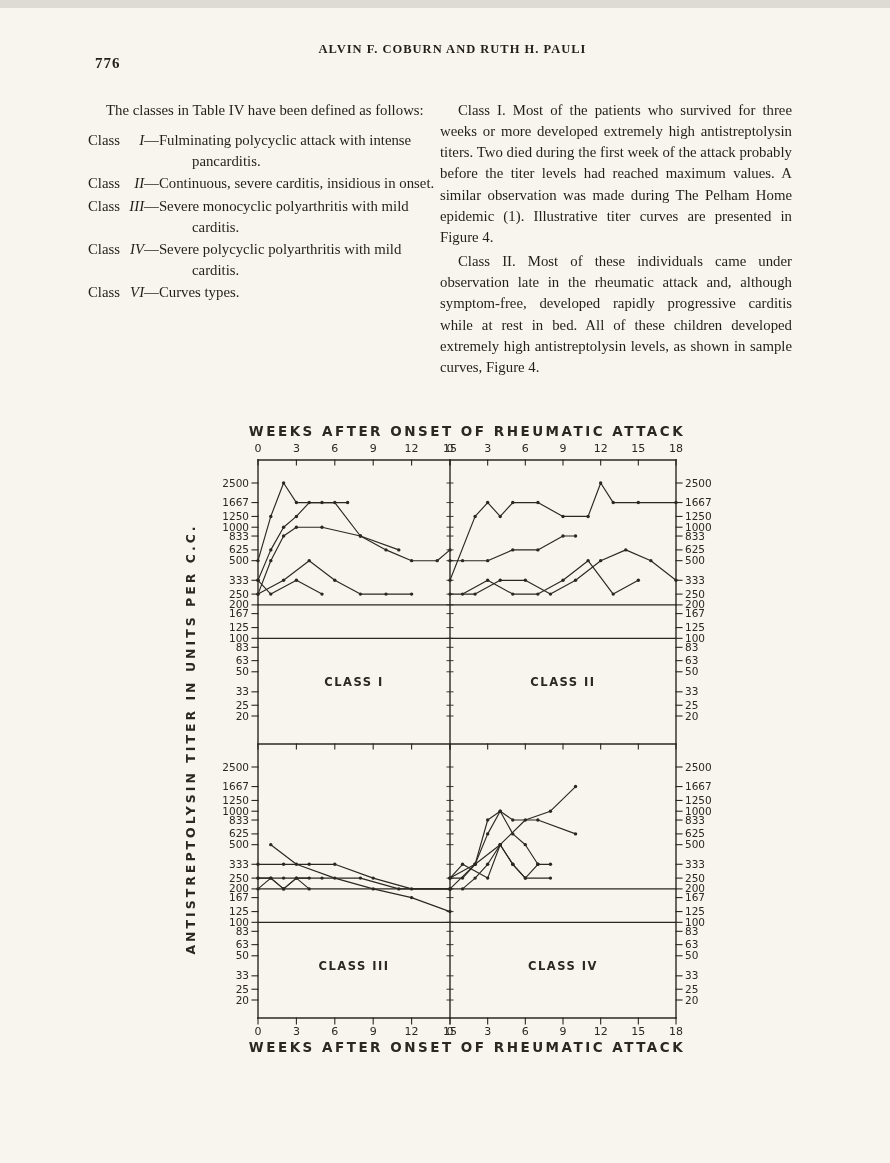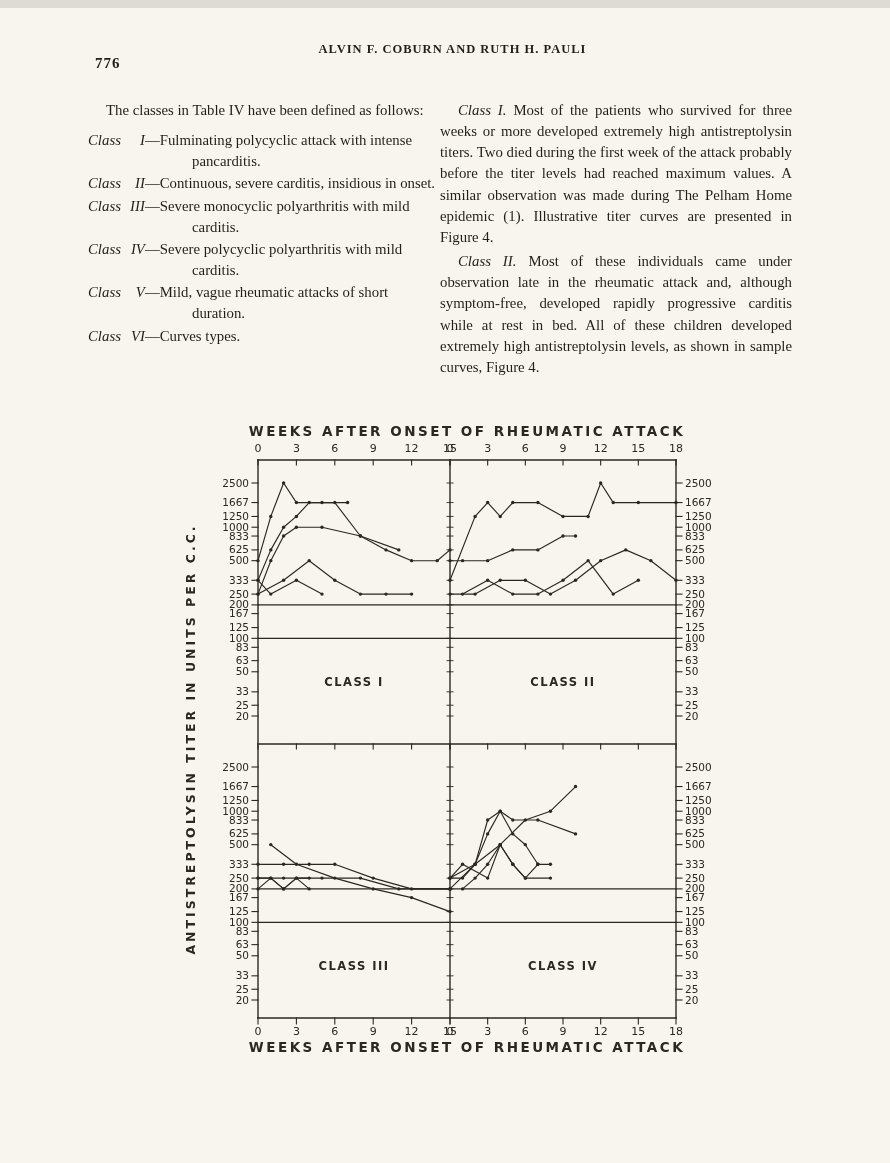--- a/index.html
+++ b/index.html
@@ -10,24 +10,24 @@
     overflow:hidden;
     padding-left:15px;
   }
   .pagenum{position:absolute;left:95px;top:47px;font-size:15px;font-weight:bold;letter-spacing:1px;}
   .running-head{position:absolute;left:0;right:0;top:34px;text-align:center;font-size:12.5px;font-weight:bold;letter-spacing:1px;}
   .columns{position:absolute;left:88px;top:92px;width:728px;display:flex;}
   .col{width:352px;font-size:14.8px;line-height:1.43;text-align:justify;}
   .intro{margin:0;text-indent:18px;}
   .class-list{margin-top:9px;}
   .ci{padding-left:104px;text-indent:-104px;margin:0 0 1px 0;text-align:left;}
-  .cw{font-style:italic;}
+  .cw{}
   .cn{font-style:italic;display:inline-block;width:24px;text-align:right;}
   .rc{margin:0 0 3px 0;text-indent:18px;}
-  .rc .lead{font-style:italic;}
+  .rc .lead{}
   .figure{position:absolute;left:165px;top:416px;width:640px;height:640px;}
   #figure-svg text{font-family:"DejaVu Sans", sans-serif;}
   .caption{position:absolute;left:80px;width:730px;top:1070px;text-align:center;
     font-size:12.3px;font-variant:small-caps;letter-spacing:0.4px;}
   .caption .l2{margin-top:2px;}
 </style>
 </head>
 <body>
 
 <div class="page">
@@ -36,21 +36,20 @@
   <div class="running-head">ALVIN F. COBURN AND RUTH H. PAULI</div>
 
   <div class="columns">
     <div class="col">
       <p class="intro">The classes in Table IV have been defined as follows:</p>
       <div class="class-list">
         <div class="ci"><span class="ct"><span class="cw">Class</span><span class="cn">I</span></span><span class="cd">—Fulminating polycyclic attack with intense pancarditis.</span></div>
         <div class="ci"><span class="ct"><span class="cw">Class</span><span class="cn">II</span></span><span class="cd">—Continuous, severe carditis, insidious in onset.</span></div>
         <div class="ci"><span class="ct"><span class="cw">Class</span><span class="cn">III</span></span><span class="cd">—Severe monocyclic polyarthritis with mild carditis.</span></div>
         <div class="ci"><span class="ct"><span class="cw">Class</span><span class="cn">IV</span></span><span class="cd">—Severe polycyclic polyarthritis with mild carditis.</span></div>
-        <div class="ci"><span class="ct"><span class="cw">Class</span><span class="cn">V</span></span><span class="cd">—Mild, vague rheumatic attacks of short duration.</span></div>
         <div class="ci"><span class="ct"><span class="cw">Class</span><span class="cn">VI</span></span><span class="cd">—Curves types.</span></div>
       </div>
     </div>
     <div class="col">
       <p class="rc"><span class="lead">Class I.</span> <span>Most of the patients who survived for three weeks or more developed extremely high antistreptolysin titers. Two died during the first week of the attack probably before the titer levels had reached maximum values. A similar observation was made during The Pelham Home epidemic (1). Illustrative titer curves are presented in Figure 4.</span></p>
       <p class="rc"><span class="lead">Class II.</span> <span>Most of these individuals came under observation late in the rheumatic attack and, although symptom-free, developed rapidly progressive carditis while at rest in bed. All of these children developed extremely high antistreptolysin levels, as shown in sample curves, Figure 4.</span></p>
     </div>
   </div>
 
   <div class="figure">

